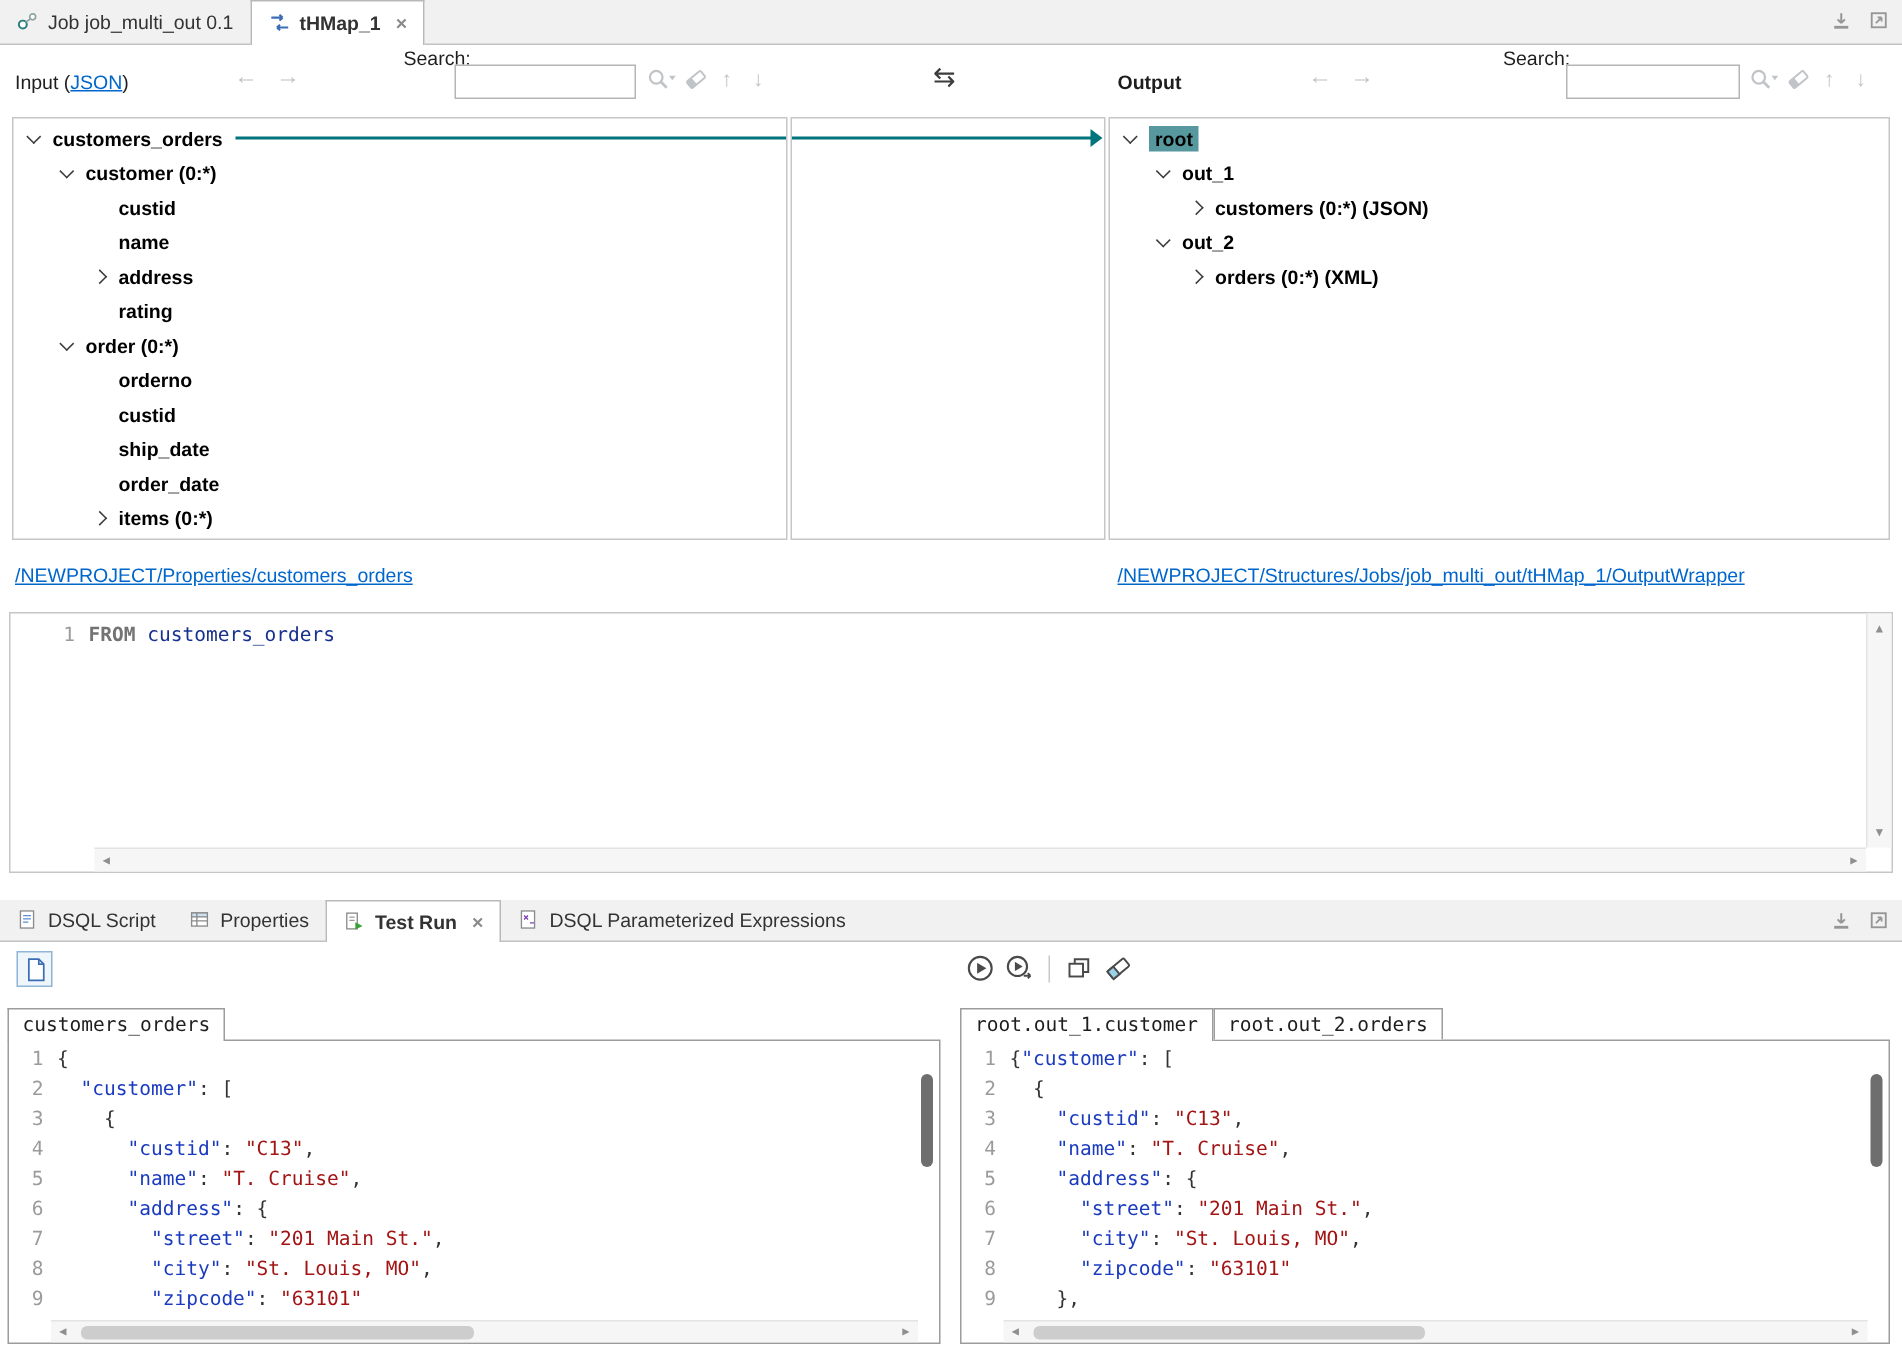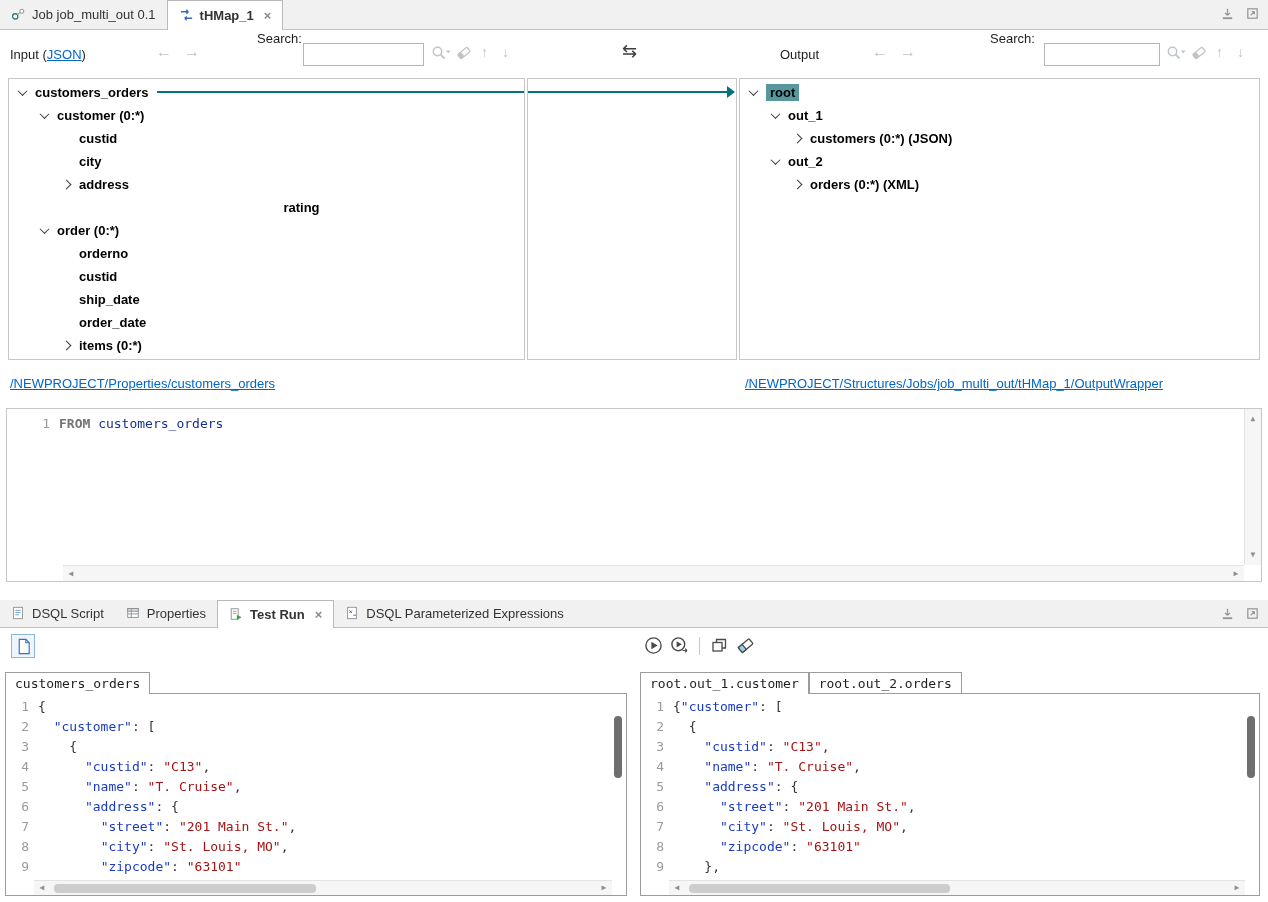--- a/index.html
+++ b/index.html
@@ -15,25 +15,25 @@
   .tclose { color:#8a8a8a; margin-left:4px; font-size:13px; }
   .tic { display:inline-flex; width:15px; height:15px; }
   .winctrl { position:absolute; right:8px; top:6px; display:flex; gap:10px; }
   .wic { display:inline-flex; width:15px; height:15px; opacity:.75; }
 
   
   #mapper-header { position:absolute; left:0; top:31px; width:1268px; height:46px; background:#fff; }
   #mapper-header > * { position:absolute; }
   .hdr-title { top:16px; font-size:13px; color:#1e1e1e; }
   #input-label { left:10px; }
-  #output-label { left:780px; }
+  #output-label { left:745px;font-weight:bold; }
   .fmt-link { color:#0066cc; text-decoration:underline; cursor:pointer; }
   .nav-ic { top:12px; font-size:16px; color:#c3c3c3; }
   #in-back{left:156px;} #in-fwd{left:184px;} #out-back{left:872px;} #out-fwd{left:900px;}
-  .srch-label { top:0; }
+  .srch-label { top:0;margin-left:12px; }
   #in-search-label{left:257px;} #out-search-label{left:990px;}
   .srch-input { top:12px; height:23px; border:1px solid #b5b5b5; background:#fff; font-family:"Liberation Sans",sans-serif; font-size:13px; padding:0 4px; }
   #in-search{left:303px; width:121px;} #out-search{left:1044px; width:116px;}
   .sic { top:14px; display:inline-flex; }
   .sic.txt { font-size:14px; color:#c3c3c3; top:13px; }
   #in-find{left:431px;} #in-clear{left:456px;} #in-prev{left:481px;} #in-next{left:502px;}
   #out-find{left:1166px;} #out-clear{left:1191px;} #out-prev{left:1216px;} #out-next{left:1237px;}
   #swap-ic { left:622px; top:9px; font-size:18px; color:#3c3c3c; }
 
   
@@ -202,27 +202,27 @@
         <div class="tree-row" style="padding-left: 32px;">
           <span class="chev exp"></span>
           <span class="tree-label">customer (0:*)</span>
         </div>
         <div class="tree-row" style="padding-left: 54px;">
           <span class="chev none"></span>
           <span class="tree-label">custid</span>
         </div>
         <div class="tree-row" style="padding-left: 54px;">
           <span class="chev none"></span>
-          <span class="tree-label">city</span>
+          <span class="tree-label">name</span>
         </div>
         <div class="tree-row" style="padding-left: 54px;">
           <span class="chev col"></span>
           <span class="tree-label">address</span>
         </div>
-        <div class="tree-row" style="padding-left: 54px; justify-content: center;">
+        <div class="tree-row" style="padding-left: 54px;">
           <span class="chev none"></span>
           <span class="tree-label">rating</span>
         </div>
         <div class="tree-row" style="padding-left: 32px; align-items: center;">
           <span class="chev exp"></span>
           <span class="tree-label">order (0:*)</span>
         </div>
         <div class="tree-row" style="padding-left: 54px;">
           <span class="chev none"></span>
           <span class="tree-label">orderno</span>

